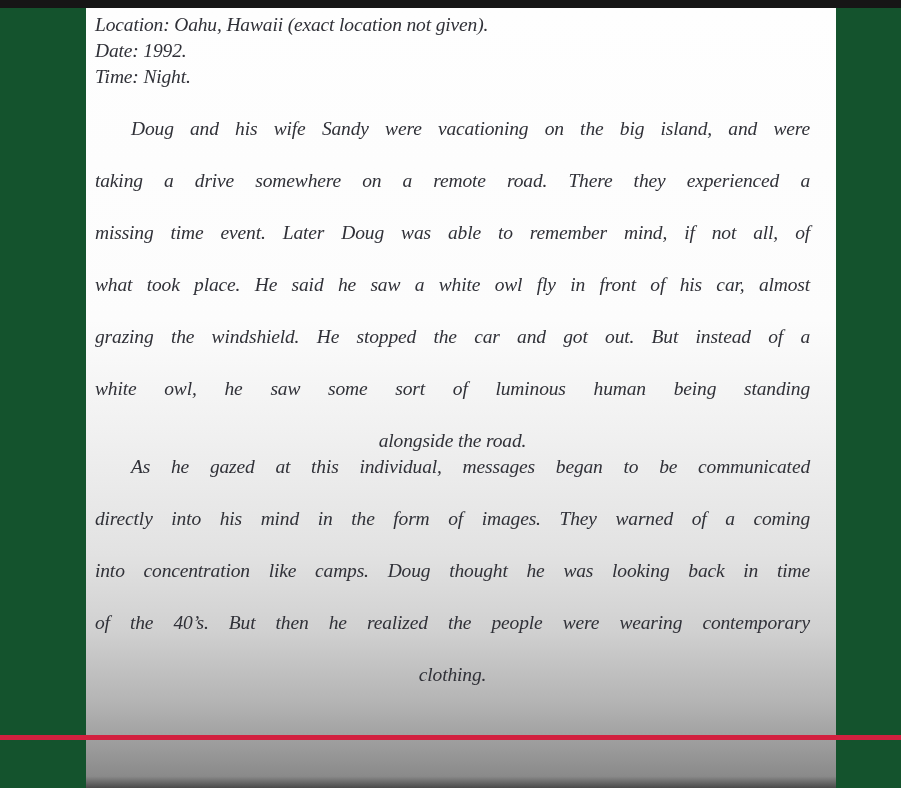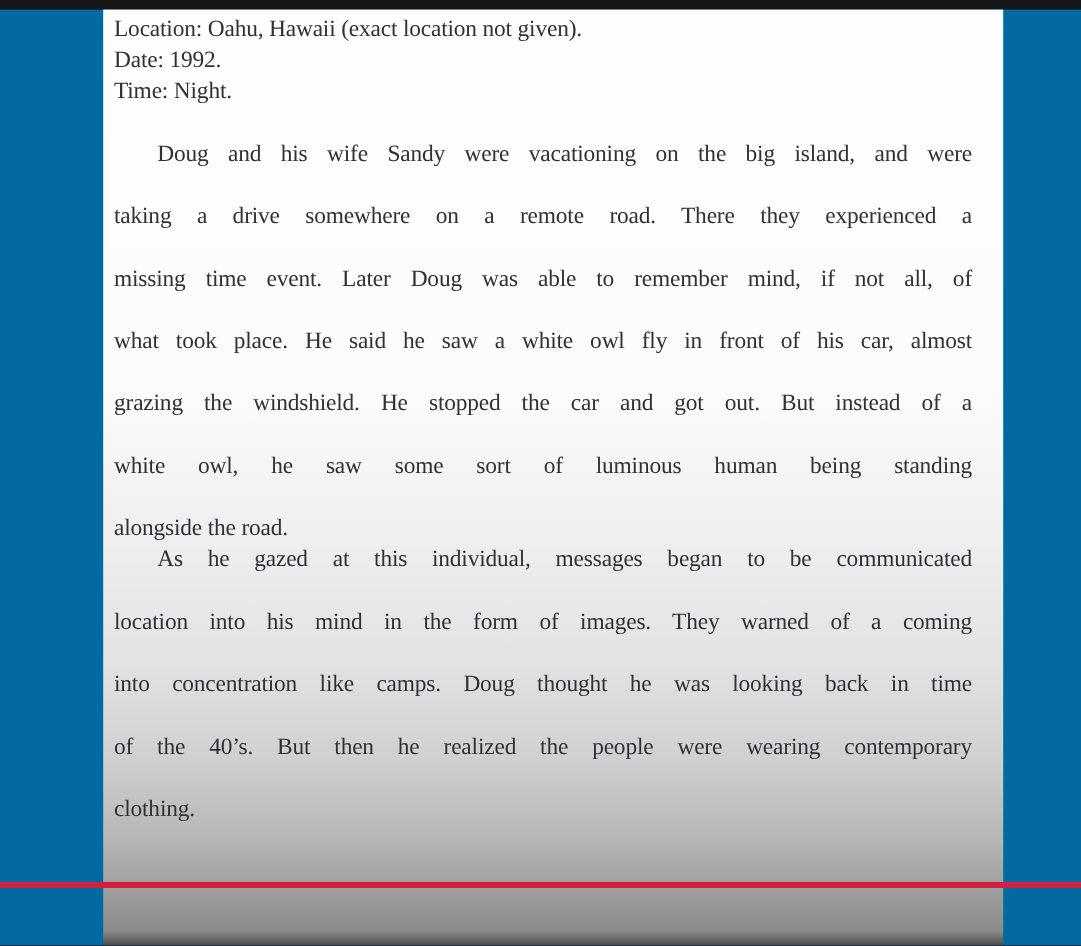--- a/index.html
+++ b/index.html
@@ -8,21 +8,22 @@
     width: 901px;
     height: 788px;
     background: #000000;
     overflow: hidden;
     font-family: "Liberation Serif", "DejaVu Serif", serif;
   }
   #frame {
     position: relative;
     width: 901px;
     height: 788px;
-    background: #0369a1;
+    background: #14532d;
+    font-style: italic;
   }
   #letterbox-top {
     position: absolute;
     left: 0; top: 0;
     width: 100%;
     height: 8px;
     background: #161616;
   }
   #doc-page {
     position: absolute;
@@ -55,21 +56,21 @@
   .line {
     text-align: justify;
   }
   .line::after {
     content: "";
     display: inline-block;
     width: 100%;
     height: 0;
   }
   .line.first { text-indent: 36px; }
-  .line.last  { text-align: left; }
+  .line.last  { text-align: center; }
   .line.last::after { content: none; }
   #progress-bar {
     position: absolute;
     left: 0;
     top: 735px;
     width: 901px;
     height: 5px;
     background: #d2203f;
     z-index: 10;
   }
@@ -90,21 +91,21 @@
           <div class="line first">Doug and his wife Sandy were vacationing on the big island, and were</div>
           <div class="line">taking a drive somewhere on a remote road. There they experienced a</div>
           <div class="line">missing time event. Later Doug was able to remember mind, if not all, of</div>
           <div class="line">what took place. He said he saw a white owl fly in front of his car, almost</div>
           <div class="line">grazing the windshield. He stopped the car and got out. But instead of a</div>
           <div class="line">white owl, he saw some sort of luminous human being standing</div>
           <div class="line last">alongside the road.</div>
         </div>
         <div class="para">
           <div class="line first">As he gazed at this individual, messages began to be communicated</div>
-          <div class="line">location into his mind in the form of images. They warned of a coming</div>
+          <div class="line">directly into his mind in the form of images. They warned of a coming</div>
           <div class="line">into concentration like camps. Doug thought he was looking back in time</div>
           <div class="line">of the 40’s. But then he realized the people were wearing contemporary</div>
           <div class="line last">clothing.</div>
         </div>
       </div>
   </div>
 
   <div id="progress-bar" style="background: rgb(210, 32, 63);"></div>
 </div>
 

